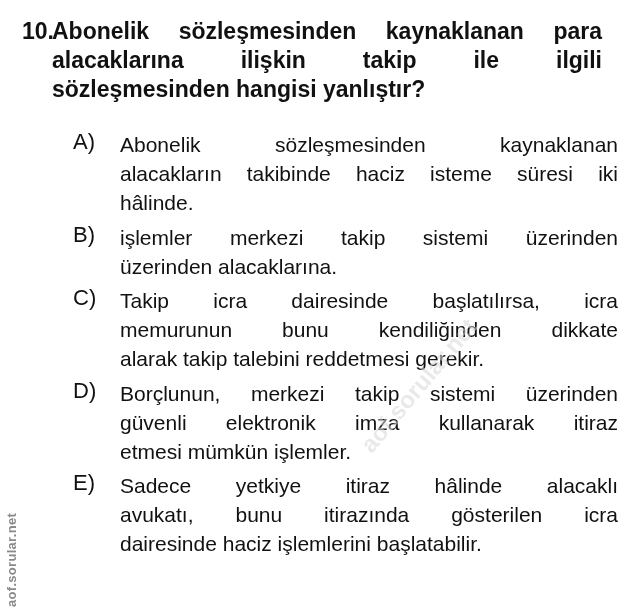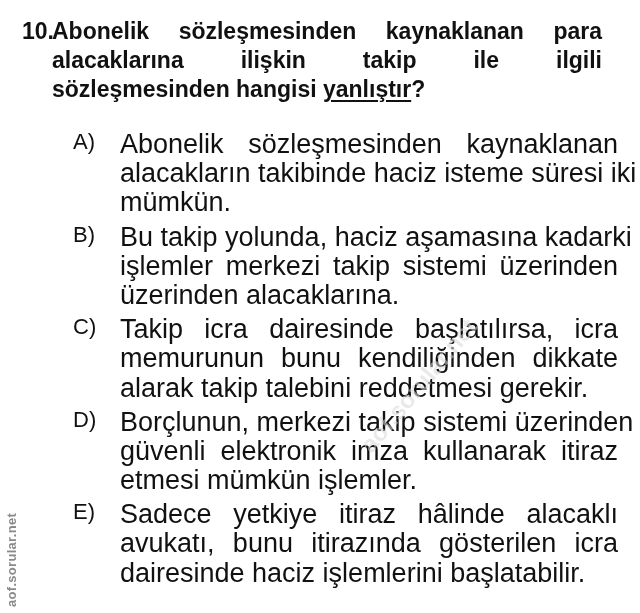--- a/index.html
+++ b/index.html
@@ -44,21 +44,20 @@
       display: block;
       text-align: justify;
       text-align-last: justify;
       white-space: nowrap;
       height: 29px;
     }
     .q-line.last {
       text-align-last: left;
     }
     .underlined {
-      text-decoration: underline;
       text-decoration-thickness: 2px;
       text-underline-offset: 3px;
     }
     .options {
       position: absolute;
       left: 73px;
       top: 130px;
       width: 545px;
     }
     .option {
@@ -67,21 +66,21 @@
     }
     .opt-letter {
       position: absolute;
       left: 0;
       top: -3px;
       font-size: 22px;
       line-height: 29px;
     }
     .opt-text {
       margin-left: 47px;
-      font-size: 27px;
+      font-size: 21px;
       line-height: 29.2px;
     }
     .opt-line {
       display: block;
       white-space: nowrap;
       text-align: justify;
       text-align-last: justify;
       height: 29.2px;
     }
     .opt-line.last {
@@ -124,27 +123,26 @@
     <span class="q-line last"><span>sözleşmesinden hangisi </span><span class="underlined">yanlıştır</span><span>?</span></span>
   </div>
 </div>
 
 <div class="options">
   <div class="option">
     <span class="opt-letter">A)</span>
     <div class="opt-text">
       <span class="opt-line">Abonelik sözleşmesinden kaynaklanan</span>
       <span class="opt-line">alacakların takibinde haciz isteme süresi iki</span>
-      <span class="opt-line last">mümkün.</span>
+      <span class="opt-line last">hâlinde.</span>
     </div>
   </div>
   <div class="option">
     <span class="opt-letter">B)</span>
     <div class="opt-text">
-      <span class="opt-line">Bu takip yolunda, haciz aşamasına kadarki</span>
       <span class="opt-line">işlemler merkezi takip sistemi üzerinden</span>
       <span class="opt-line last">üzerinden alacaklarına.</span>
     </div>
   </div>
   <div class="option">
     <span class="opt-letter">C)</span>
     <div class="opt-text">
       <span class="opt-line">Takip icra dairesinde başlatılırsa, icra</span>
       <span class="opt-line">memurunun bunu kendiliğinden dikkate</span>
       <span class="opt-line last">alarak takip talebini reddetmesi gerekir.</span>

